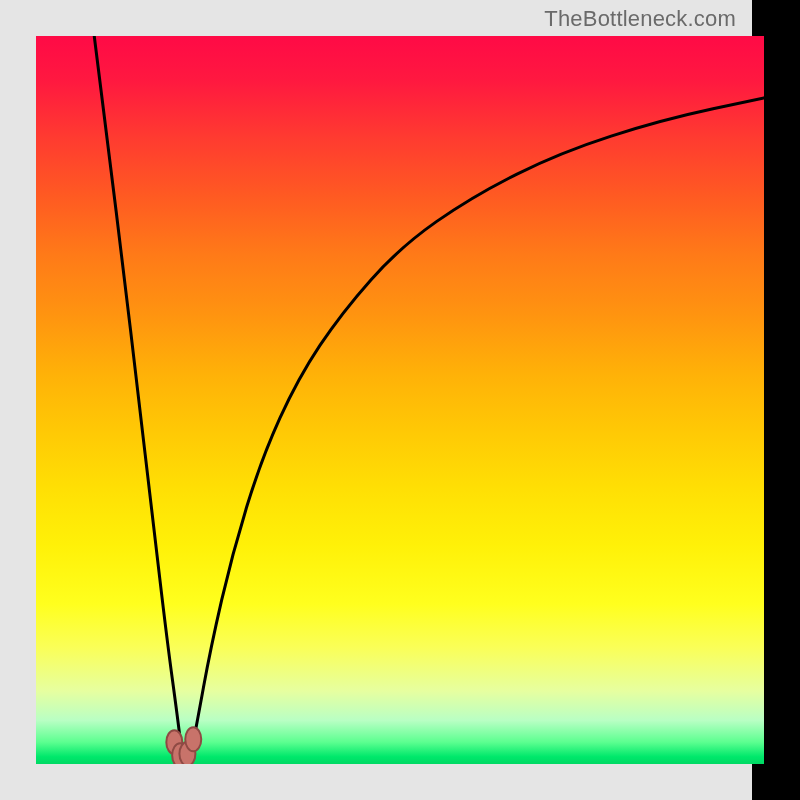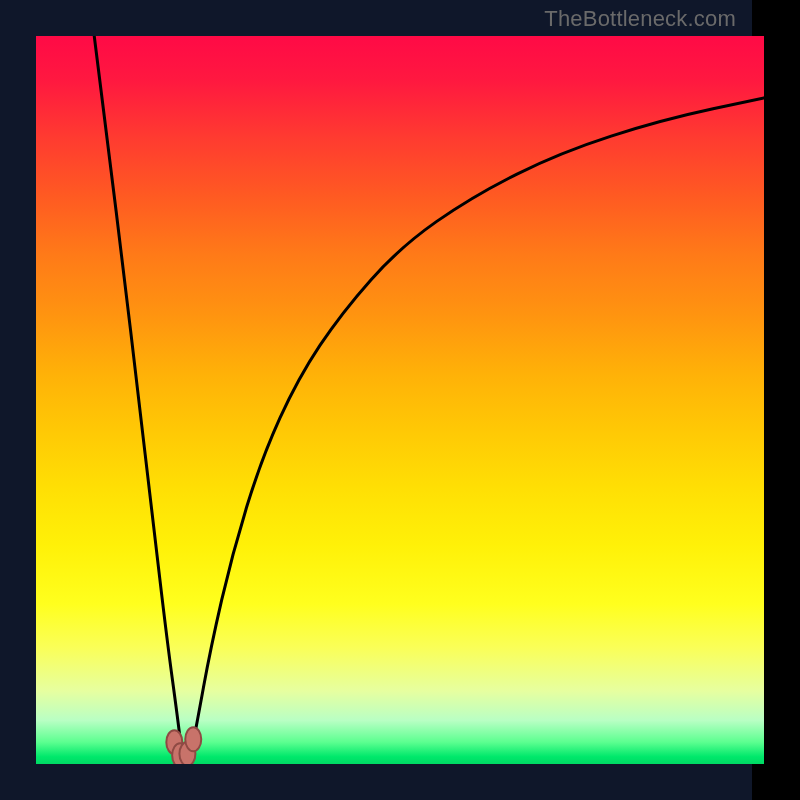--- a/index.html
+++ b/index.html
@@ -8,21 +8,21 @@
     width: 800px;
     height: 800px;
     background: #000000;
     overflow: hidden;
     font-family: Arial, Helvetica, sans-serif;
   }
   .frame {
     position: relative;
     width: 752px;
     height: 800px;
-    background: #0f172a;
+    background: #e5e5e5;
   }
   .watermark {
     position: absolute;
     top: 6px;
     right: 16px;
     color: #6a6a6a;
     font-size: 22px;
     font-weight: 400;
     letter-spacing: 0.2px;
     z-index: 10;

